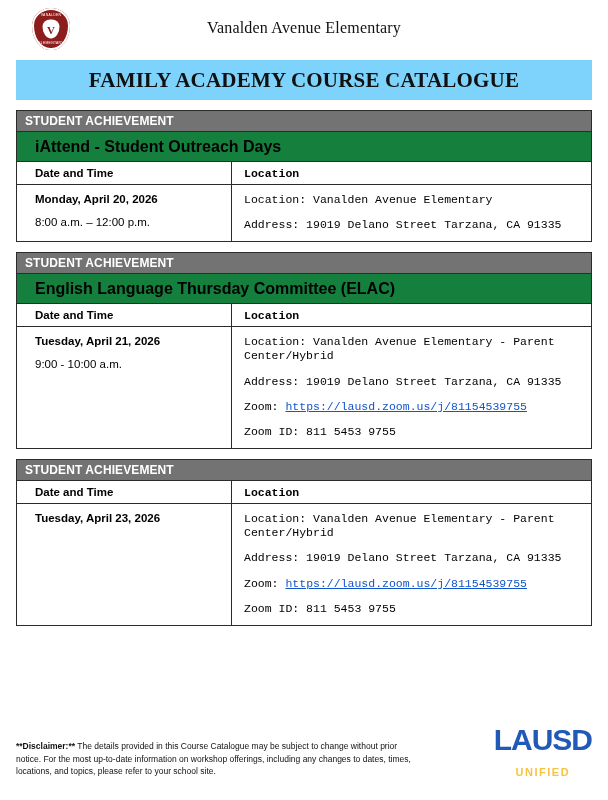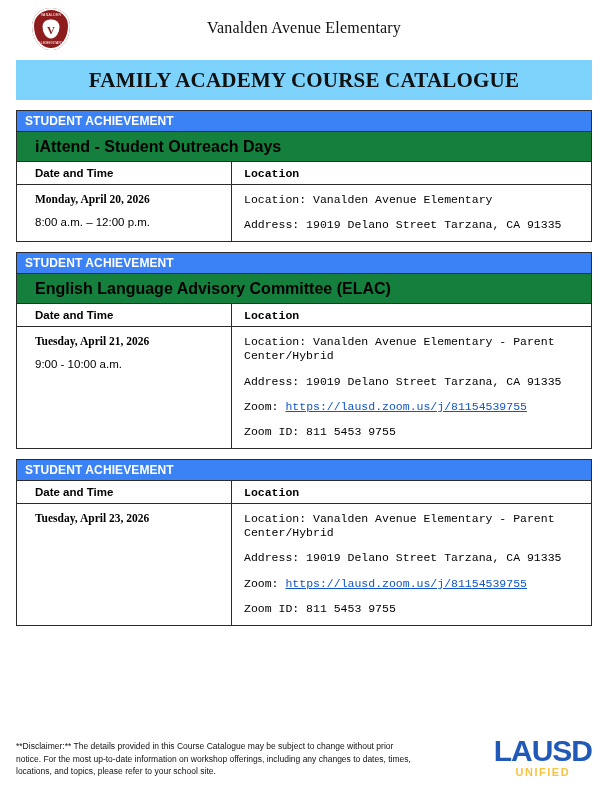--- a/index.html
+++ b/index.html
@@ -101,21 +101,21 @@
     color: #111;
   }
 
   
   .section {
     margin-top: 10px;
     border: 1px solid #2b2b2b;
     box-sizing: border-box;
   }
   .section-head {
-    background: #3b82f6;
+    background: #737373;
     color: #ffffff;
     font-weight: bold;
     font-size: 12px;
     padding: 3px 8px;
     border-bottom: 1px solid #2b2b2b;
     letter-spacing: 0.1px;
   }
   .section-sub {
     font-weight: bold;
     font-size: 16px;
@@ -151,21 +151,20 @@
   }
   .body-row .col-left,
   .body-row .col-right {
     padding-top: 8px;
     padding-bottom: 8px;
   }
   .dateline {
     font-weight: bold;
     font-size: 11.5px;
     margin-bottom: 11px;
-    font-family: Liberation Serif, serif;
   }
   .timeline {
     font-size: 11.5px;
   }
   .det {
     margin-bottom: 11px;
     line-height: 1.25;
   }
   .det:last-child { margin-bottom: 0; }
   .det a {
@@ -182,39 +181,39 @@
     display: flex;
     align-items: flex-end;
     justify-content: space-between;
   }
   .disclaimer {
     font-size: 8.5px;
     line-height: 1.5;
     color: #111;
     max-width: 400px;
   }
-  .disclaimer b { font-weight: normal; }
+  .disclaimer b { font-weight: bold; }
   .lausd {
     text-align: center;
     line-height: 1;
   }
   .lausd-main {
     font-family: "Liberation Sans", sans-serif;
     font-weight: bold;
     font-size: 30px;
     color: #2159b8;
     letter-spacing: -1px;
   }
   .lausd-sub {
     font-family: "Liberation Sans", sans-serif;
     font-weight: bold;
     font-size: 11px;
     color: #f6c343;
     letter-spacing: 1.5px;
-    margin-top: 1px;
+    margin-top: 12px;
   }
 </style>
 </head>
 <body>
 
 <div class="page">
 
   <div class="header">
     <div class="crest">
       <div class="shield">
@@ -244,21 +243,21 @@
       </div>
       <div class="col-right">
         <div class="det">Location: Vanalden Avenue Elementary</div>
         <div class="det">Address: 19019 Delano Street     Tarzana, CA 91335</div>
       </div>
     </div>
   </div>
 
   <div class="section">
     <div class="section-head">STUDENT ACHIEVEMENT</div>
-    <div class="section-sub">English Language Advisory Committee (ELAC)</div>
+    <div class="section-sub">English Language Thursday Committee (ELAC)</div>
     <div class="row colhead">
       <div class="col-left">Date and Time</div>
       <div class="col-right">Location</div>
     </div>
     <div class="row body-row">
       <div class="col-left">
         <div class="dateline">Tuesday, April 21, 2026</div>
         <div class="timeline">9:00 - 10:00 a.m.</div>
       </div>
       <div class="col-right">

